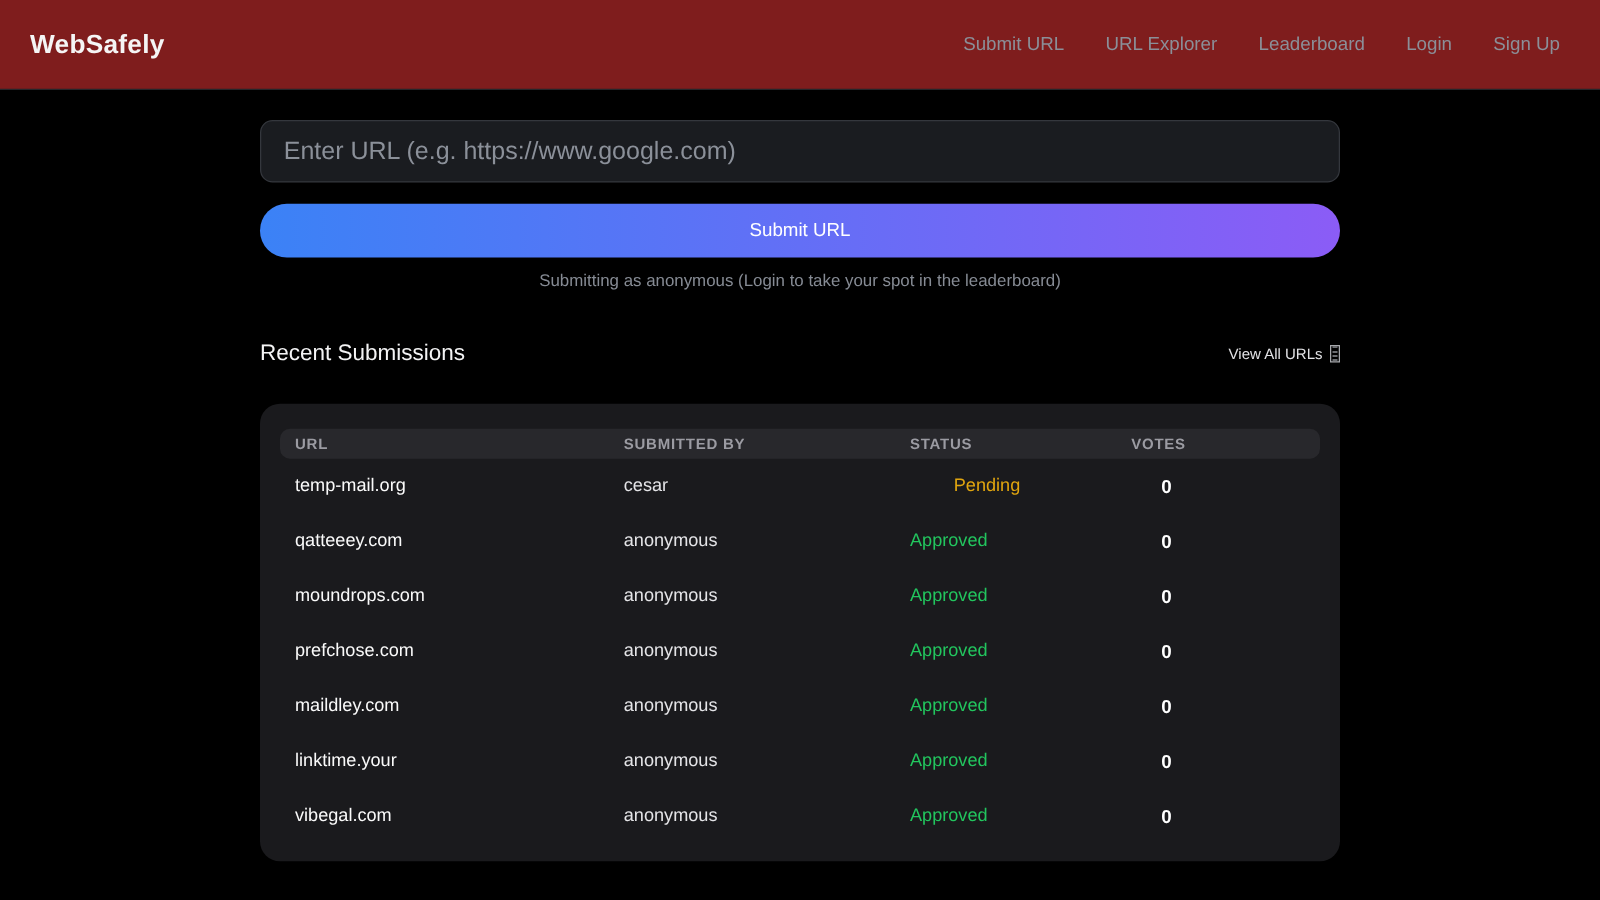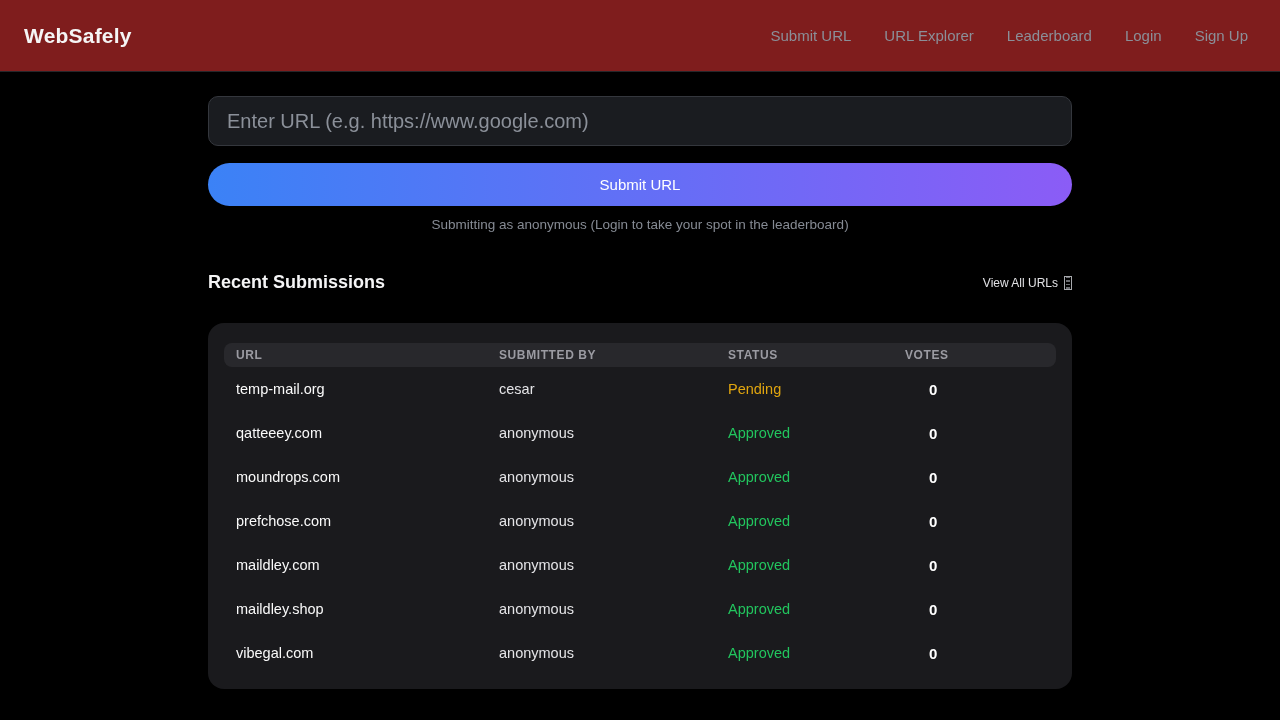--- a/index.html
+++ b/index.html
@@ -77,21 +77,21 @@
   
   .section-head {
     margin-top: 40px;
     display: flex;
     align-items: center;
     justify-content: space-between;
   }
   .section-title {
     color: #f4f4f5;
     font-size: 18px;
-    font-weight: 700;
+    font-weight: 400;
   }
   .view-all {
     color: #e2e2e5;
     font-size: 12px;
     cursor: pointer;
     display: inline-flex;
     align-items: center;
     text-decoration: none;
   }
   .glyph-box {
@@ -177,21 +177,21 @@
     <div class="thead">
       <span>URL</span>
       <span>SUBMITTED BY</span>
       <span>STATUS</span>
       <span>VOTES</span>
     </div>
     <div id="table-body">
   <div class="trow">
     <div class="cell url">temp-mail.org</div>
     <div class="cell by">cesar</div>
-    <div class="cell status" style="color: rgb(224, 165, 15);">Pending</div>
+    <div class="cell status" style="color: rgb(224, 165, 15); margin-left: 35px;">Pending</div>
     <div class="cell votes">0</div>
   </div>
 
   <div class="trow">
     <div class="cell url">qatteeey.com</div>
     <div class="cell by">anonymous</div>
     <div class="cell status" style="color: rgb(34, 197, 94);">Approved</div>
     <div class="cell votes">0</div>
   </div>
 
@@ -210,21 +210,21 @@
   </div>
 
   <div class="trow">
     <div class="cell url">maildley.com</div>
     <div class="cell by">anonymous</div>
     <div class="cell status" style="color: rgb(34, 197, 94);">Approved</div>
     <div class="cell votes">0</div>
   </div>
 
   <div class="trow">
-    <div class="cell url">maildley.shop</div>
+    <div class="cell url">linktime.your</div>
     <div class="cell by">anonymous</div>
     <div class="cell status" style="color: rgb(34, 197, 94);">Approved</div>
     <div class="cell votes">0</div>
   </div>
 
   <div class="trow">
     <div class="cell url">vibegal.com</div>
     <div class="cell by">anonymous</div>
     <div class="cell status" style="color: rgb(34, 197, 94);">Approved</div>
     <div class="cell votes">0</div>

